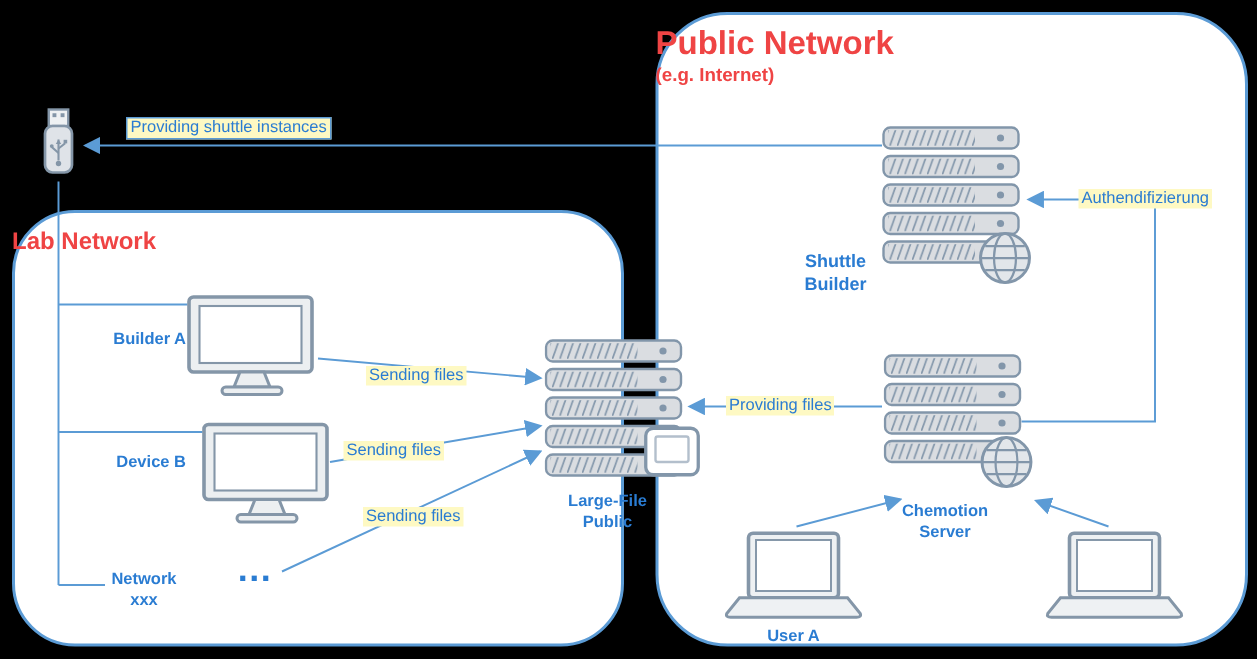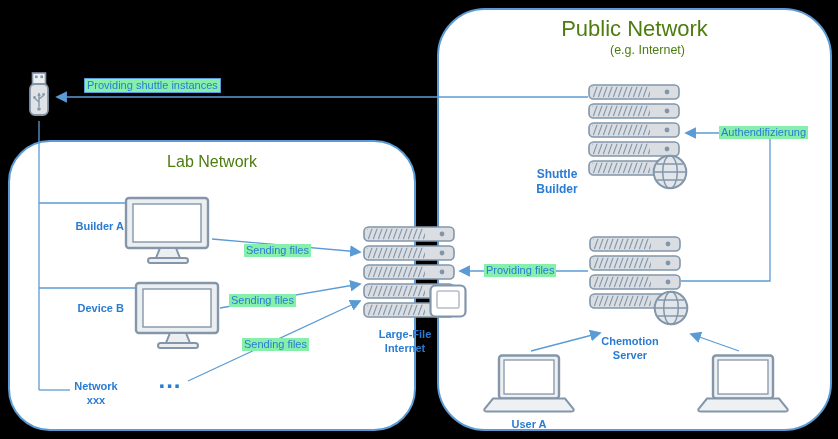--- a/index.html
+++ b/index.html
@@ -6,26 +6,26 @@
   html,body { width:838px; height:439px; }
   body { background:#000; font-family:"Liberation Sans", sans-serif; position:relative; overflow:hidden; }
 
   .net-box { position:absolute; background:#fff; border:2px solid #5b9bd5; z-index:1; }
   .net-box.public { left:437px; top:8px; width:395px; height:423px; border-radius:48px; }
   .net-box.lab { left:8px; top:140px; width:408px; height:291px; border-radius:42px; }
 
   .lines { position:absolute; left:0; top:0; z-index:2; }
   .node-icon { position:absolute; z-index:3; }
 
-  .net-title { position:absolute; z-index:4; color:#4d7c0f; font-weight:normal; text-align:center; }
+  .net-title { position:absolute; z-index:4; color:#ef4444; font-weight:bold; text-align:left; }
   .title-public { left:437px; top:16px; width:395px; font-size:22px; }
   .subtitle-public { left:437px; top:43px; width:421px; font-size:12.5px; }
   .title-lab { left:8px; top:153px; width:408px; font-size:16px; }
 
-  .edge-label { position:absolute; z-index:4; background:#86efac; color:#2a7cd2; font-size:11px; line-height:13px; padding:0 2px; white-space:nowrap; }
+  .edge-label { position:absolute; z-index:4; background:#fef9c3; color:#2a7cd2; font-size:11px; line-height:13px; padding:0 2px; white-space:nowrap; }
   .edge-label.boxed { border:1px solid #5b9bd5; }
 
   .node-label { position:absolute; z-index:4; color:#2a7cd2; font-weight:bold; font-size:11px; line-height:14px; white-space:pre-line; }
   .ta-c { text-align:center; }
   .ta-r { text-align:right; }
   .lbl-shuttle { left:521px; top:121px; width:72px; font-size:12px; line-height:15px;margin-top:46px; }
   .lbl-storage { left:353px; top:327px; width:104px; }
   .lbl-chemotion { left:578px; top:334px; width:104px; }
   .lbl-device-a { left:58px; top:219px; width:66px; }
   .lbl-device-b { left:58px; top:301px; width:66px; }
@@ -163,21 +163,21 @@
 <div class="edge-label boxed" style="left:84px; top:78px">Providing shuttle instances</div>
 <div class="edge-label" style="left:719px; top:126px">Authendifizierung</div>
 <div class="edge-label" style="left:244px; top:244px">Sending files</div>
 <div class="edge-label" style="left:229px; top:294px">Sending files</div>
 <div class="edge-label" style="left:242px; top:338px">Sending files</div>
 <div class="edge-label" style="left:484px; top:264px">Providing files</div>
 
 <div class="node-label ta-c lbl-shuttle">Shuttle
 Builder</div>
 <div class="node-label ta-c lbl-storage">Large-File
-Internet</div>
+Public</div>
 <div class="node-label ta-c lbl-chemotion">Chemotion
 Server</div>
 <div class="node-label ta-r lbl-device-a">Builder A</div>
 <div class="node-label ta-r lbl-device-b">Device B</div>
 <div class="node-label ta-c lbl-device-xxx">Network
 xxx</div>
 <div class="node-label ta-c lbl-ellipsis">...</div>
 <div class="node-label ta-c lbl-user-a">User A</div>
 <div class="node-label ta-c lbl-user-b">User B</div>
 

